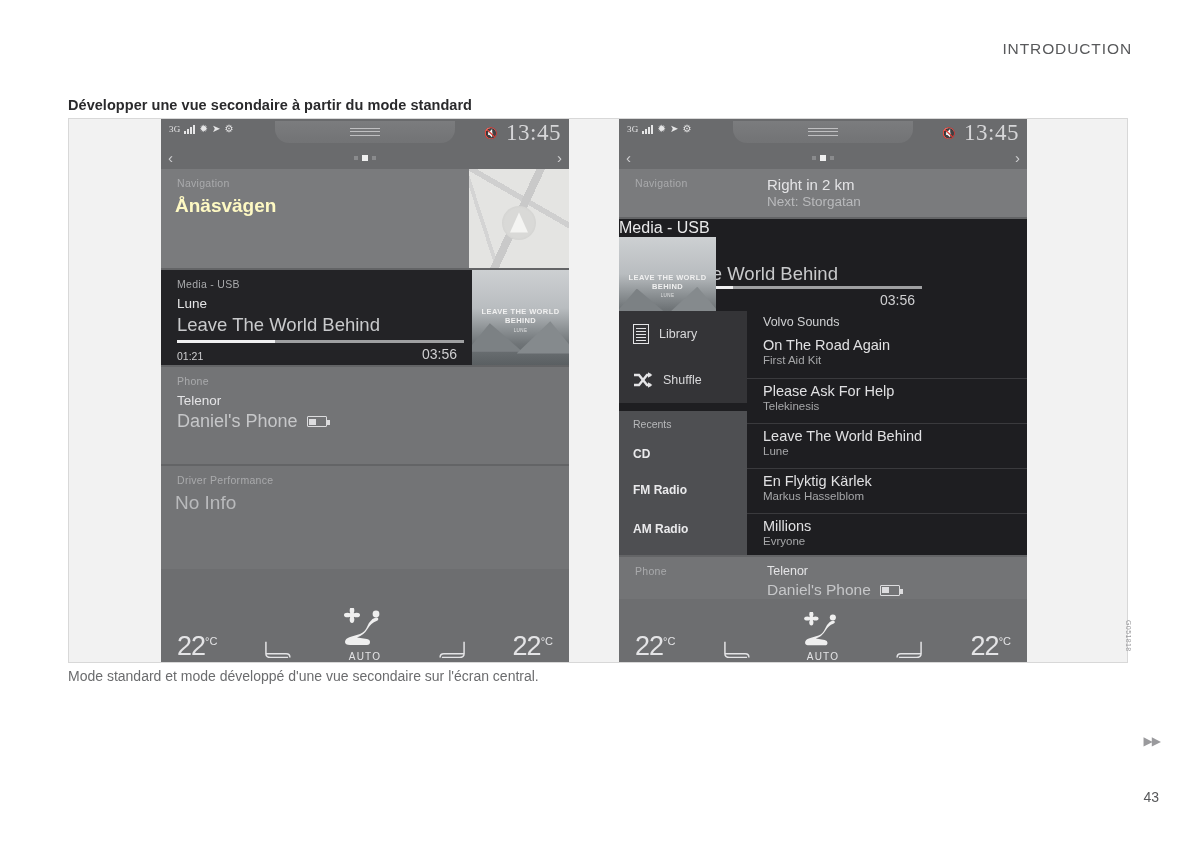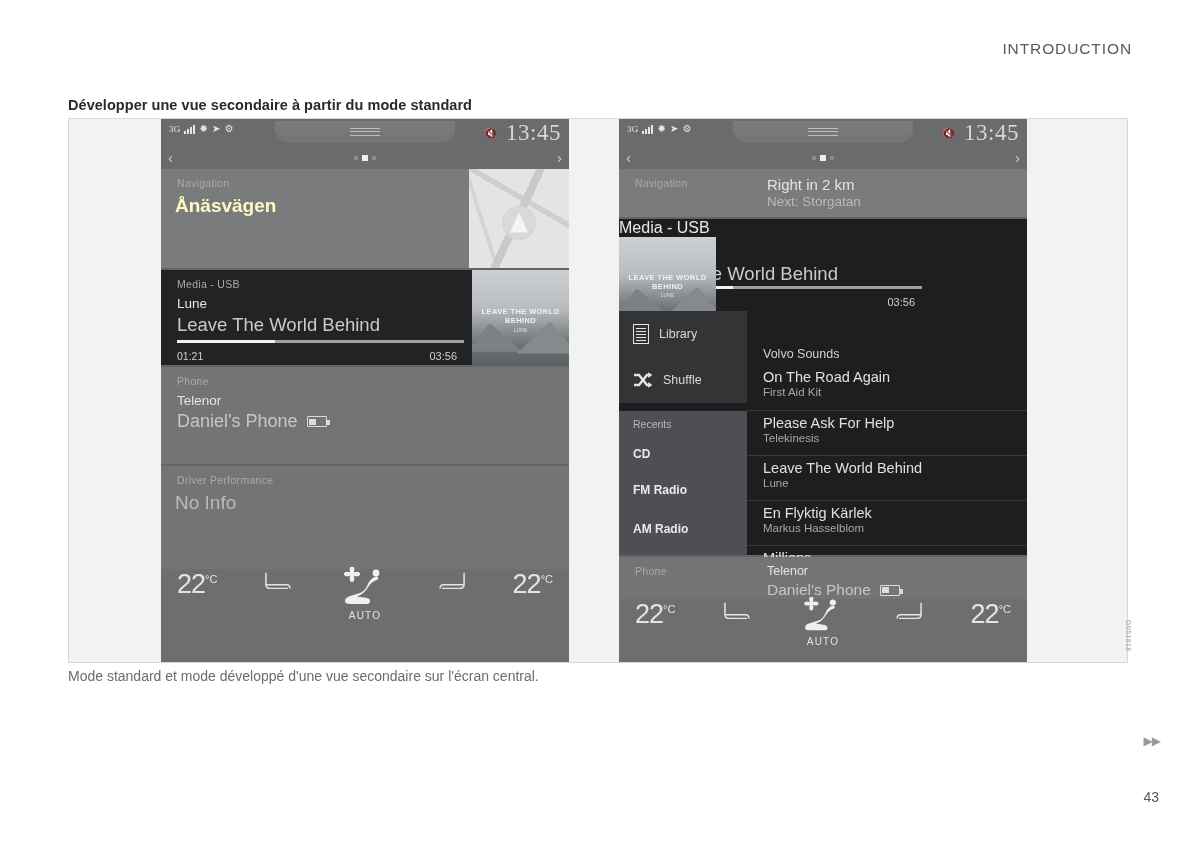--- a/index.html
+++ b/index.html
@@ -129,21 +129,21 @@
   .tile-media .artist {
     position:absolute; left:16px; top:26px; font-size:13.5px; color:#e4e4e6;
   }
   .tile-media .track {
     position:absolute; left:16px; top:44px; font-size:18.5px; color:#c9cacc; font-weight:300;
   }
   .progress-wrap { position:absolute; left:16px; right:0; bottom:22px; height:3px; }
   .progress-bg { position:absolute; left:0; right:0; top:0; height:3px; background:#9fa0a2; }
   .progress-fg { position:absolute; left:0; top:0; height:3px; background:#f0f0f1; }
   .time-l { position:absolute; left:16px; bottom:3px; font-size:10.5px; color:#cfcfd1; }
-  .time-r { position:absolute; bottom:3px; font-size:11px; color:#cfcfd1; }
+  .time-r { position:absolute; bottom:3px; font-size:14px; color:#cfcfd1; }
 
   .tile-phone { background:#737476; }
   .tile-phone .operator { position:absolute; left:16px; top:26px; font-size:13.5px; color:#e4e4e6; }
   .tile-phone .device {
     position:absolute; left:16px; top:44px; font-size:18px; color:#c6c7c9; font-weight:300;
     display:flex; align-items:center; gap:9px;
   }
   .batt {
     display:inline-block; width:20px; height:11px; border:1.6px solid #dcdcde;
     position:relative; border-radius:1px;
@@ -221,21 +221,21 @@
   .ic-library i:nth-child(1){top:3px}.ic-library i:nth-child(2){top:6px}
   .ic-library i:nth-child(3){top:9px}.ic-library i:nth-child(4){top:12px}
   .ic-library i:nth-child(5){top:15px}
   .ic-shuffle { width:20px;height:18px;flex:none; }
   .recents-panel { background:#4e4f52; flex:1; position:relative; margin-top:8px; }
   .recents-lbl { position:absolute; left:14px; top:7px; font-size:10.5px; color:#b7b8ba; }
   .rec-item {
     position:absolute; left:14px; font-size:12px; color:#eaeaec; font-weight:bold;
   }
 
-  .media-list { flex:1; position:relative; min-width:0;margin-top:32px; }
+  .media-list { flex:1; position:relative; min-width:0; }
   .list-head { position:absolute; left:16px; top:4px; font-size:12.5px; color:#cfd0d2; }
   .song { position:relative; height:45px; border-top:1px solid #3a3a3d; display:flex;flex-direction:column; }
   .song.first { border-top:none; }
   .song-txt { flex:1; padding-left:16px; padding-top:4px; min-width:0; }
   .song-title { font-size:14.5px; color:#e0e0e2; font-weight:300; white-space:nowrap; }
   .song-artist { font-size:11.5px; color:#a6a7a9; margin-top:1px; white-space:nowrap; }
   .song-art { width:47px; flex:none; position:relative; overflow:hidden; }
 
   .art-a { background: linear-gradient(160deg,#3a3a3c,#8d8d8f 40%,#49494b 75%,#2b2b2d); }
   .art-b { background: linear-gradient(to bottom,#b5b8bb 0%,#8a8d90 45%,#cfd2d4 55%,#6d7073 100%); }
@@ -256,21 +256,21 @@
   .tile-phone-exp { background:#737476; position:relative; flex:none; }
   .tile-phone-exp .operator { position:absolute; left:148px; top:7px; font-size:12.5px; color:#e4e4e6; }
   .tile-phone-exp .device {
     position:absolute; left:148px; top:24px; font-size:15.5px; color:#c6c7c9; font-weight:300;
     display:flex; align-items:center; gap:9px;
   }
 
   
   .climate {
     flex:none; background:#6d6e70; position:relative;
-    display:flex; align-items:flex-start; justify-content:space-between;
+    display:flex; align-items:flex-end; justify-content:space-between;
     padding:0 16px;
   }
   .temp { font-size:27px; font-weight:300; color:#e4e4e6; letter-spacing:-1px; }
   .temp sup { font-size:11px; letter-spacing:0; vertical-align:super; }
   .seat-ic { width:38px; height:24px; }
   .auto-group {
     display:flex; flex-direction:column; align-items:center; gap:1px;
     margin-top:-2px;
   }
   .auto-lbl { font-size:10px; color:#e4e4e6; letter-spacing:1.2px; }

